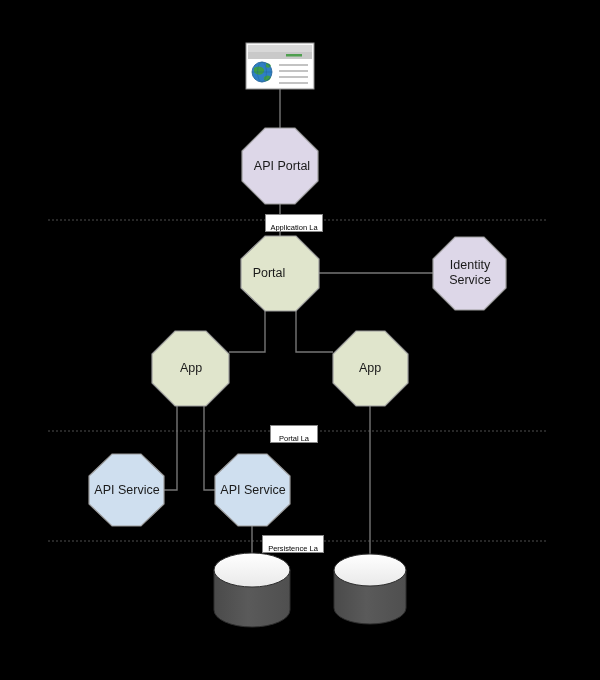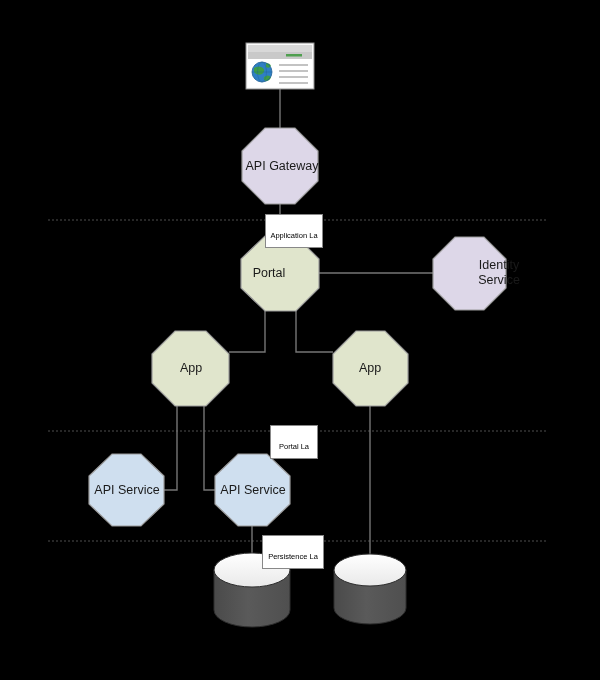--- a/index.html
+++ b/index.html
@@ -30,33 +30,32 @@
     font-family: "Liberation Sans", sans-serif;
     font-size: 12.5px;
     line-height: 15px;
     text-align: center;
     white-space: nowrap;
     overflow: hidden;
     pointer-events: none;
   }
   .node-label.two-line {
     white-space: normal;
-    padding-left: 29px;
   }
 
   
   .layer-label {
     position: absolute;
     background: #ffffff;
     border: 1px solid #888888;
     color: #000000;
     font-family: "Liberation Sans", sans-serif;
     font-size: 7.5px;
     line-height: 10px;
-    padding: 16px 1px;
+    padding: 8px 1px;
     height: 11px;
     overflow: hidden;
     white-space: nowrap;
     text-align: center;
     box-sizing: border-box;
   }
 </style>
 </head>
 <body>
 
@@ -158,21 +157,21 @@
     <g>
       <path d="M214,570 L214,610 A38,17 0 0 0 290,610 L290,570 Z" fill="url(#cylBodyGrad)" stroke="#2e2e2e" stroke-width="1"></path>
       <ellipse cx="252" cy="570" rx="38" ry="17" fill="url(#cylTopGrad)" stroke="#2e2e2e" stroke-width="1"></ellipse>
     </g>
     <g>
       <path d="M334,570 L334,608 A36,16 0 0 0 406,608 L406,570 Z" fill="url(#cylBodyGrad)" stroke="#2e2e2e" stroke-width="1"></path>
       <ellipse cx="370" cy="570" rx="36" ry="16" fill="url(#cylTopGrad)" stroke="#2e2e2e" stroke-width="1"></ellipse>
     </g>
   </svg>
 
-  <div class="node-label" style="left:244px; top:159px; width:76px;">API Gateway</div>
+  <div class="node-label" style="left:244px; top:159px; width:76px;">API Portal</div>
 
   <div class="node-label" style="left:243px; top:266px; width:52px;">Portal</div>
 
   <div class="node-label two-line" style="left:434px; top:258px; width:72px;">
     <div>Identity</div>
     <div>Service</div>
   </div>
 
   <div class="node-label" style="left:153px; top:361px; width:76px;">App</div>
 

